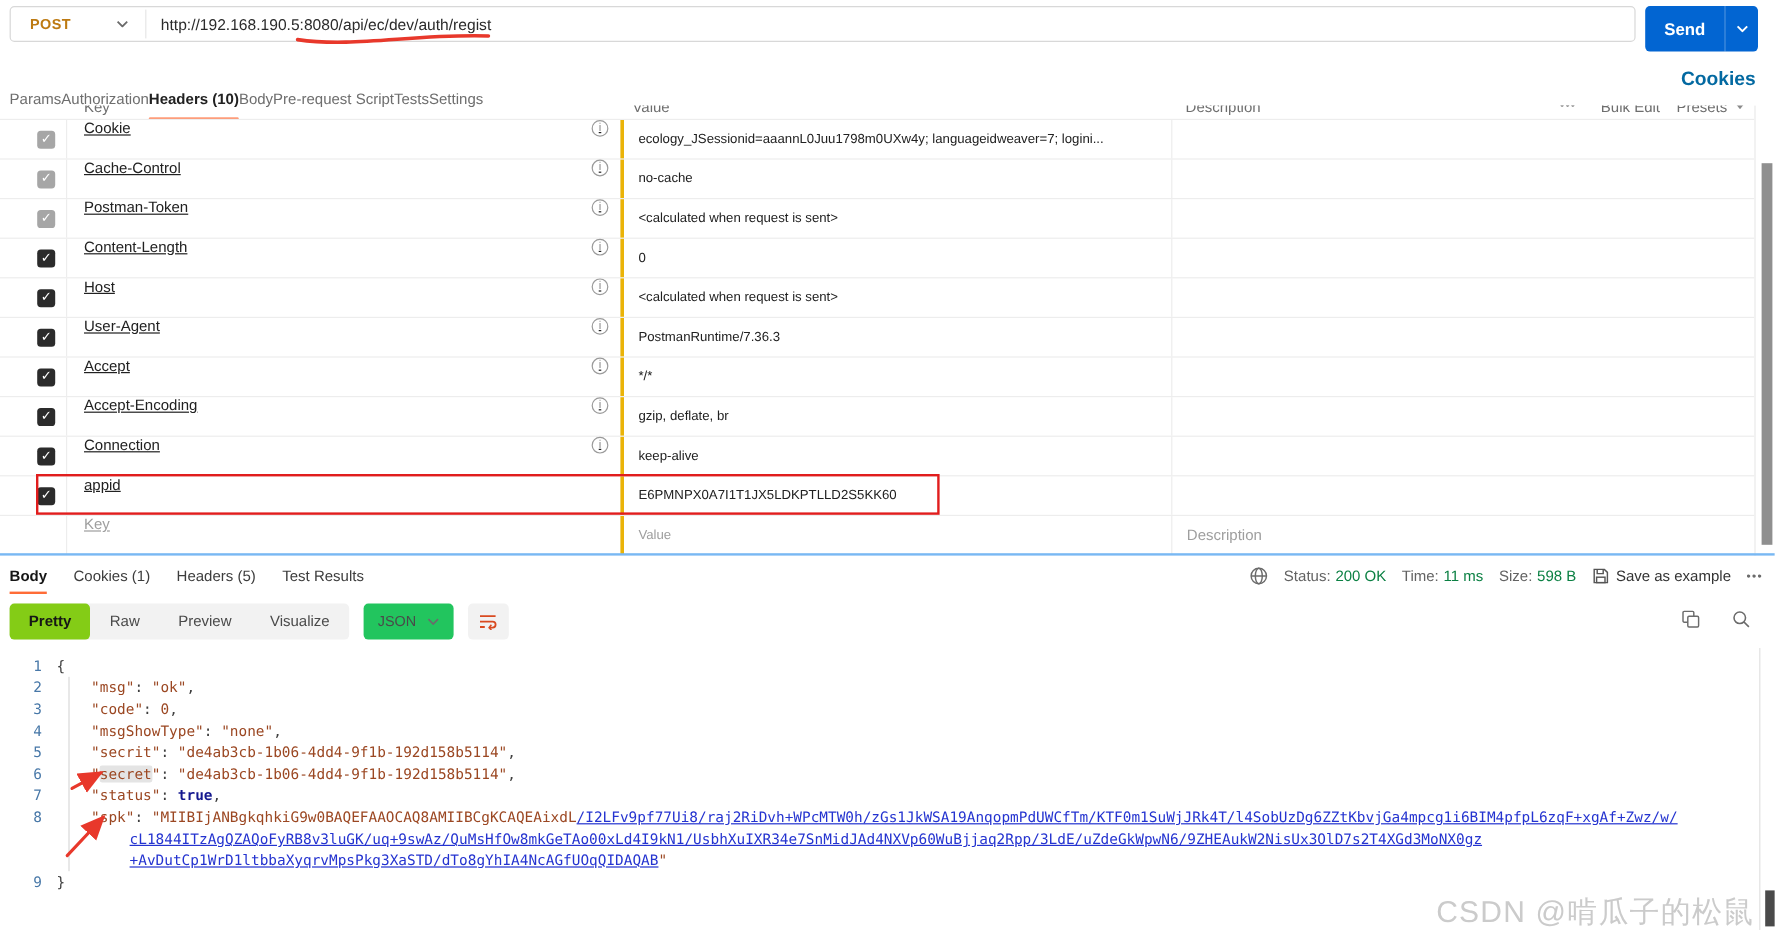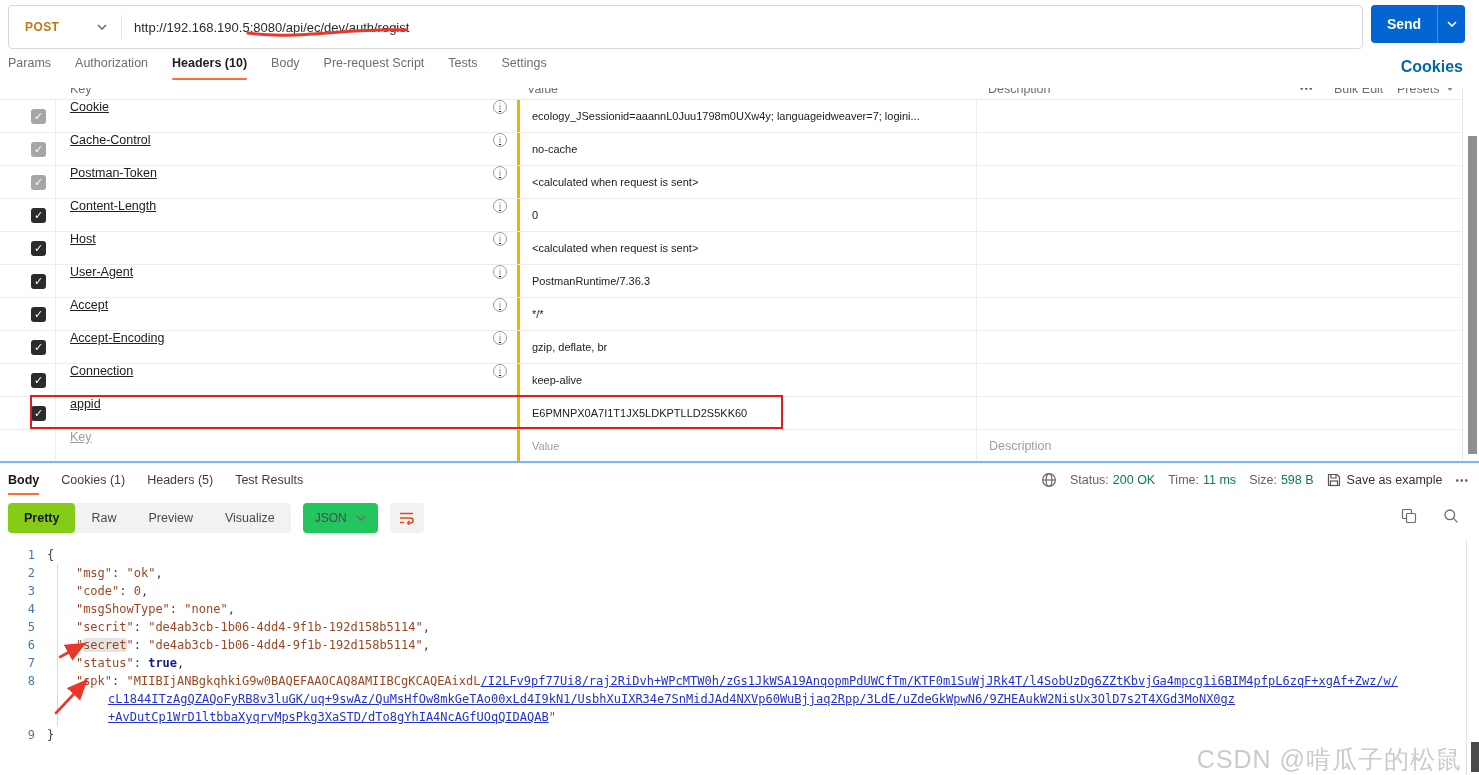--- a/index.html
+++ b/index.html
@@ -3,36 +3,36 @@
 <meta charset="utf-8">
 <style>
   * { margin:0; padding:0; box-sizing:border-box; }
   html,body { width:1479px; height:775px; }
   body {
     position:relative; background:#ffffff; overflow:hidden;
     font-family:"Liberation Sans", sans-serif; color:#212121;
     -webkit-font-smoothing:antialiased;
   }
   
-  .urlbox { position:absolute; left:8px; top:5px; width:1355px; height:44px;
+  .urlbox { position:absolute; left:8px; top:5px; width:1355px; height:30px;
     border:1px solid #d8d8d8; border-radius:4px; background:#fff;
     display:flex; align-items:center; }
   .method { width:112px; height:100%; display:flex; align-items:center;
     justify-content:space-between; padding:0 14px 0 16px; cursor:pointer; }
   .method-label { font-size:12px; font-weight:700; letter-spacing:.4px; color:#bd7a12; }
   .url-sep { width:1px; height:24px; background:#e6e6e6; }
   .url-text { flex:1; padding-left:12px; font-size:13px; color:#2b2b2b; white-space:nowrap; overflow:hidden; }
   .send-btn { position:absolute; left:1371px; top:5px; width:94px; height:38px;
     background:#0265d2; border-radius:4px; display:flex; color:#fff; cursor:pointer; }
   .send-main { flex:1; text-align:center; line-height:38px; font-size:14px; font-weight:700; }
   .send-split { width:28px; border-left:1px solid rgba(255,255,255,.28);
     display:flex; align-items:center; justify-content:center; }
   
-  .req-tabs { position:absolute; left:8px; top:44px; height:38px;
-    display:flex; gap:24px; align-items:stretch; }
+  .req-tabs { position:absolute; left:8px; top:64px; height:38px;
+    display:flex; align-items:stretch; }
   .req-tab { position:relative; font-size:12.5px; color:#6e6e6e;
     display:flex; align-items:center; cursor:pointer; white-space:nowrap; }
   .req-tab.active { color:#212121; font-weight:600; }
   .req-tab.active::after { content:""; position:absolute; left:0; right:0; bottom:2px;
     height:2px; background:#ff6c37; border-radius:1px; }
   .cookies-link { position:absolute; right:16px; top:48px; height:38px; line-height:38px;
     color:#0369a1; font-size:16px; font-weight:700; cursor:pointer; }
   
   .htable { position:absolute; left:0; top:88px; width:1462px; }
   .clipped-header { position:relative; height:11px; overflow:hidden; }

